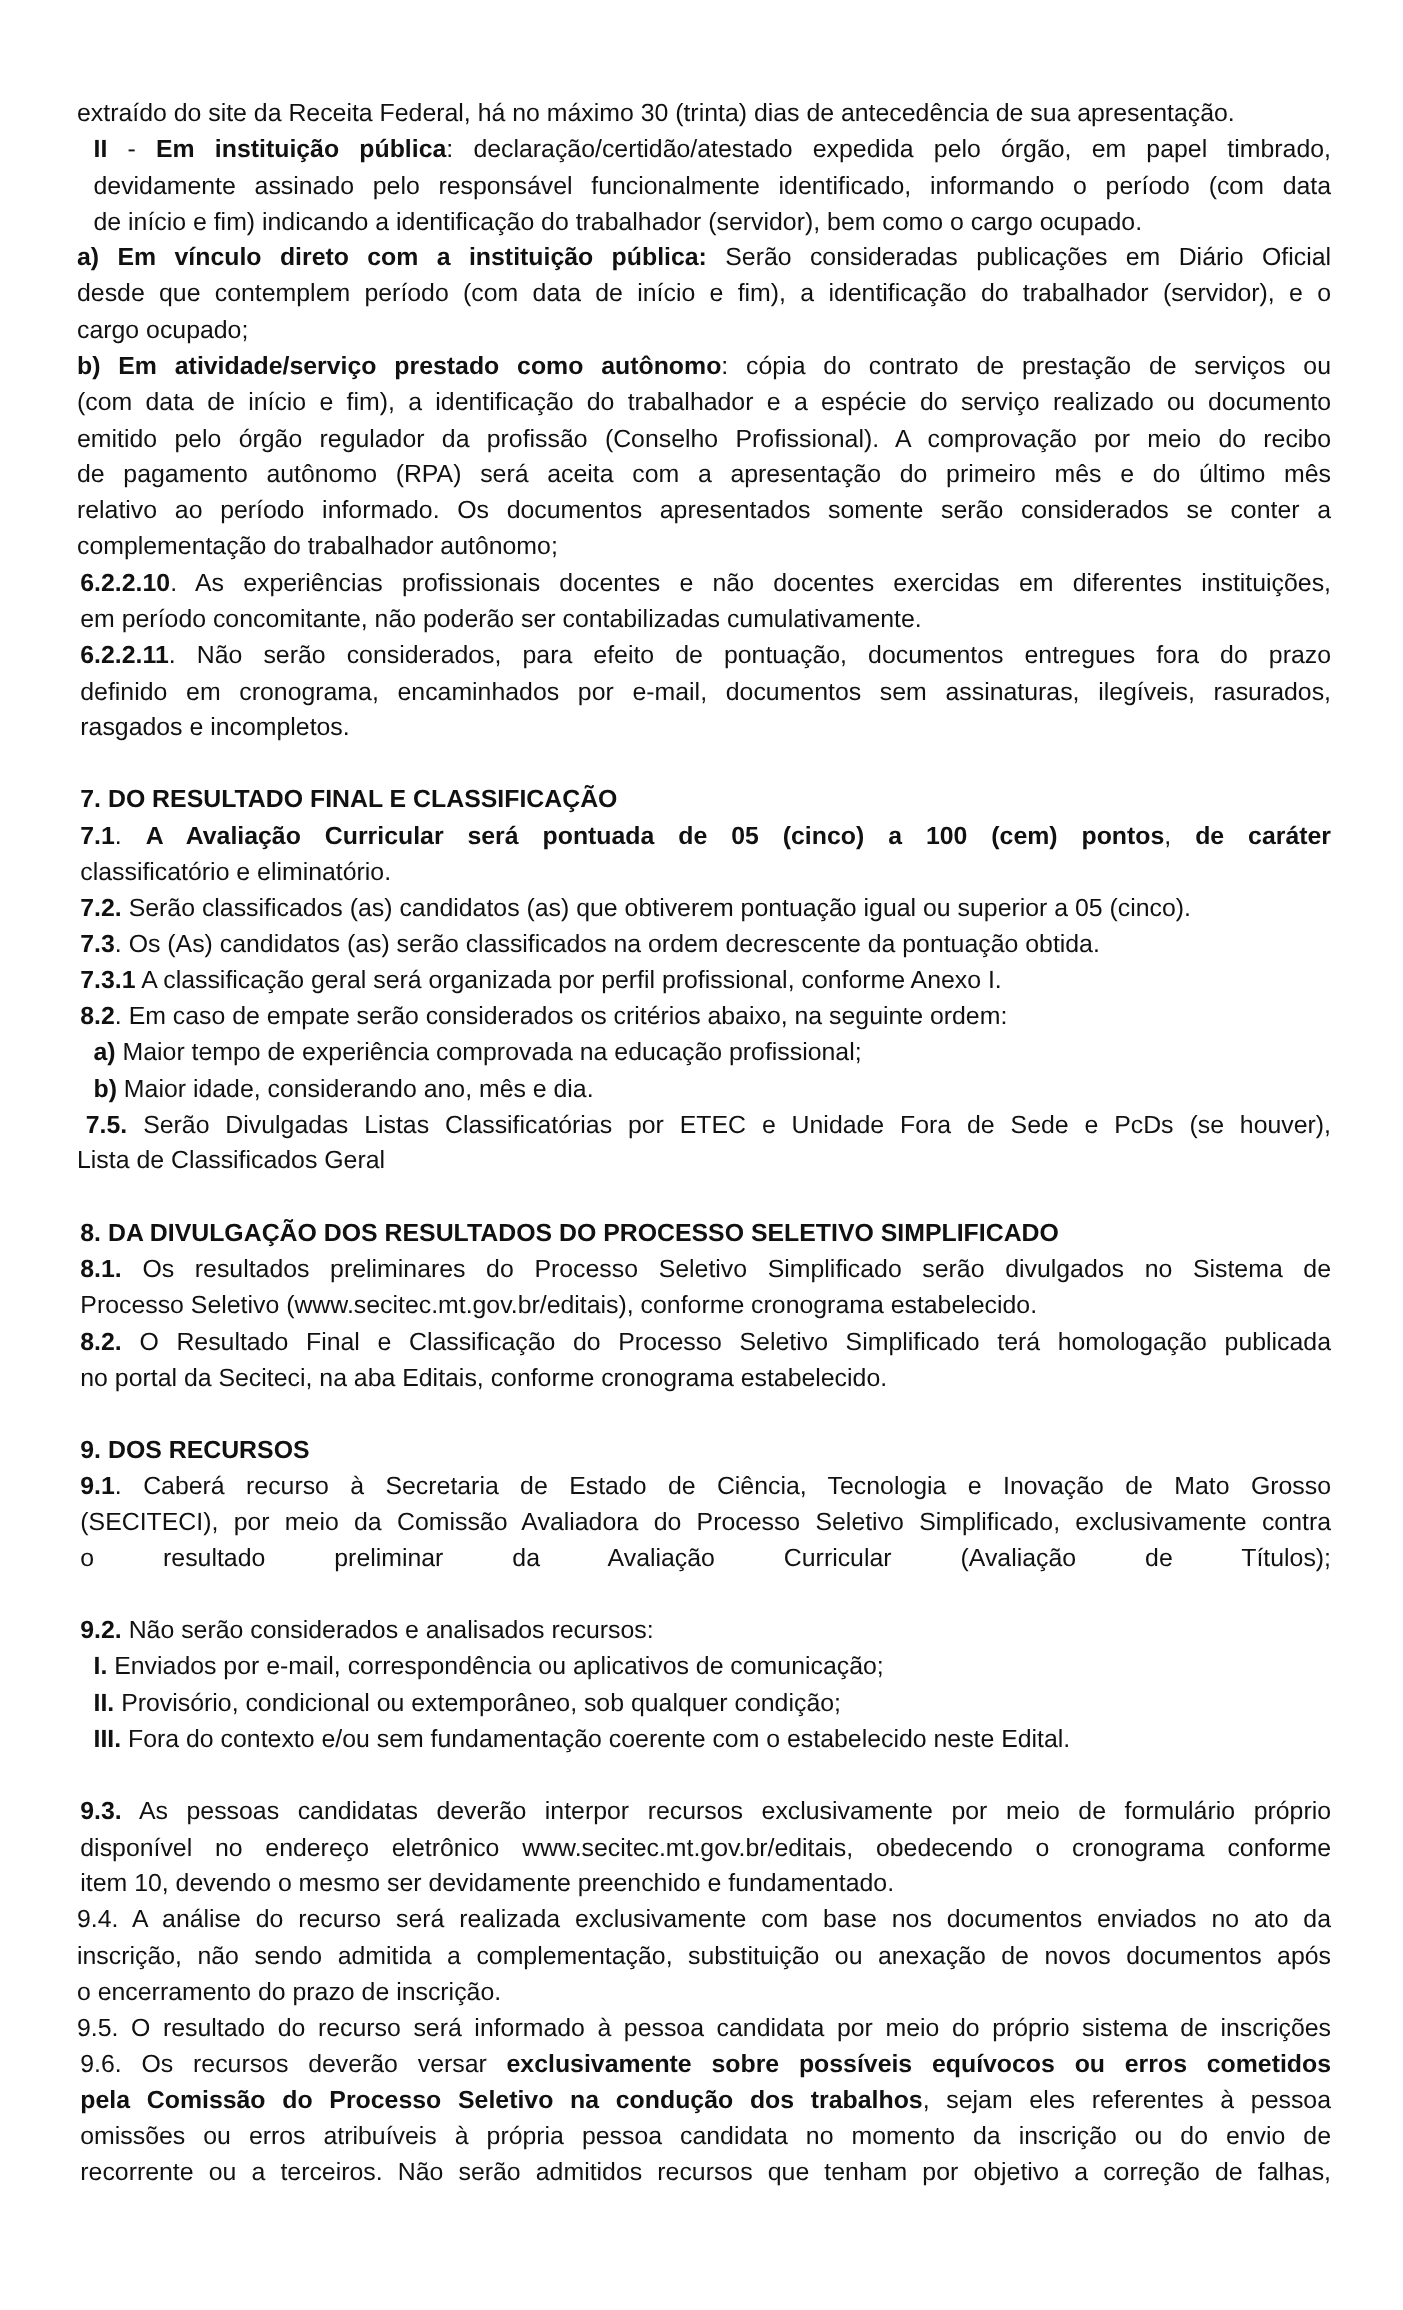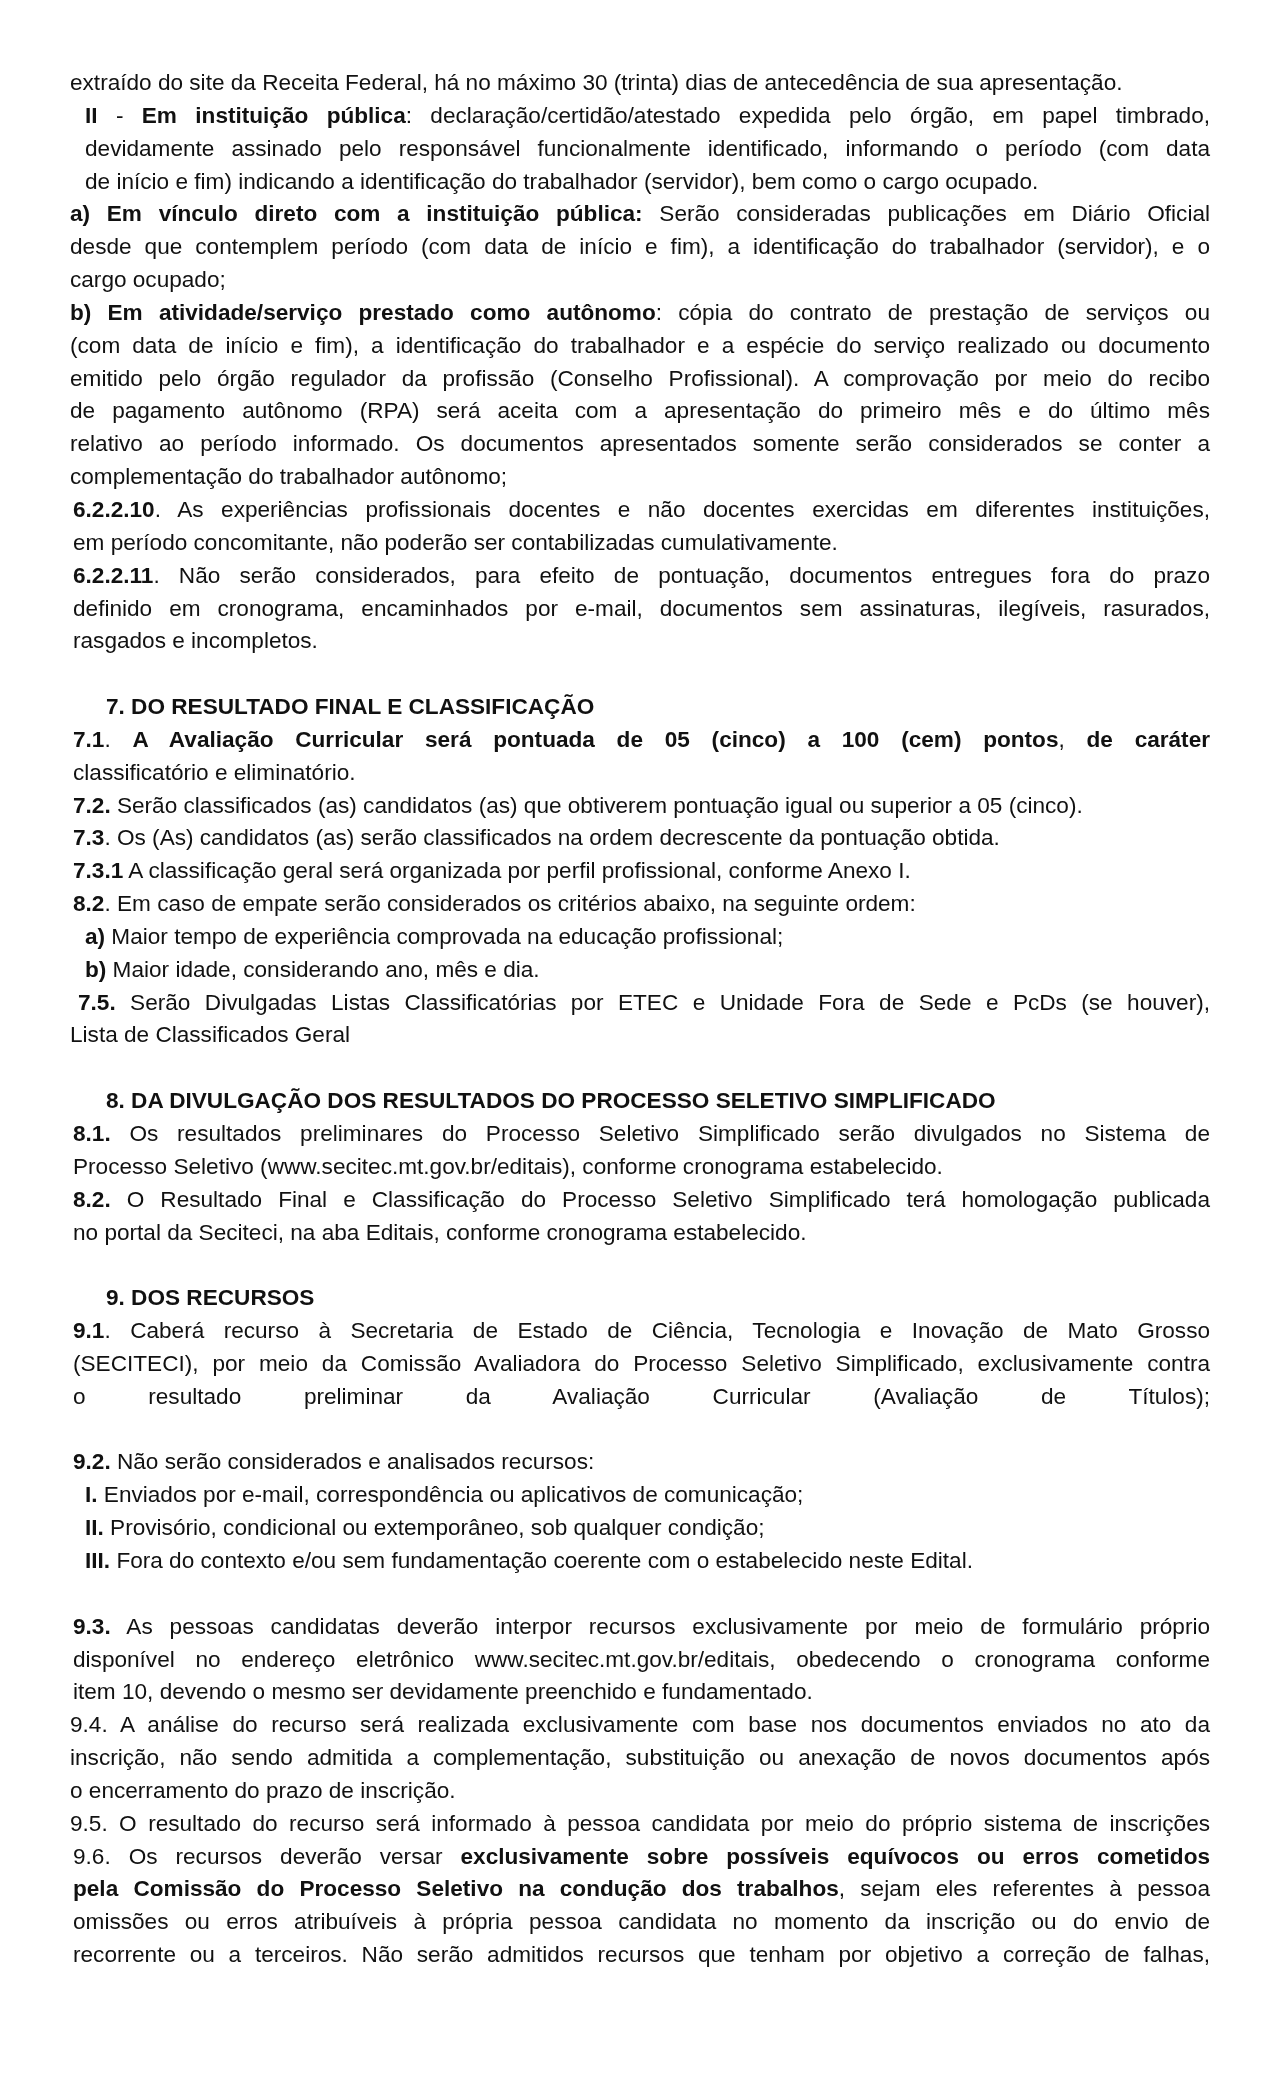--- a/index.html
+++ b/index.html
@@ -1,29 +1,29 @@
 <!DOCTYPE html>
 <html><head>
 <meta charset="utf-8">
 <style>
   html, body { margin: 0; padding: 0; background: #ffffff; }
   body { width: 1275px; height: 2100px; position: relative; overflow: hidden; }
   .page {
-    position: absolute; left: 70px; top: 67px; width: 1140px;
+    position: absolute; left: 70px; top: 87px; width: 1140px;
     font-family: "Liberation Sans", sans-serif;
     font-size: 22.6px; line-height: 32.85px; color: #111111;
   }
   .ln { display: block; height: 32.85px; white-space: nowrap; overflow: visible; }
   .j { text-align: justify; text-align-last: justify; white-space: normal; }
   .blank { display: block; height: 32.85px; }
   .ind1 { padding-left: 15px; }
   .ind2 { padding-left: 8px; }
   .ind3 { padding-left: 3px; }
   b { font-weight: bold; margin-top: 11px; }
-  .h { font-weight: bold; margin-left: 33px; }
+  .h { font-weight: bold; }
 </style>
 </head>
 <body>
 
 <div class="page">
 
   <span class="ln">extraído do site da Receita Federal, há no máximo 30 (trinta) dias de antecedência de sua apresentação.</span>
   <span class="ln j ind1"><b>II</b><span> - </span><b>Em instituição pública</b><span>: declaração/certidão/atestado expedida pelo órgão, em papel timbrado,</span></span>
   <span class="ln j ind1">devidamente assinado pelo responsável funcionalmente identificado, informando o período (com data</span>
   <span class="ln ind1">de início e fim) indicando a identificação do trabalhador (servidor), bem como o cargo ocupado.</span>

